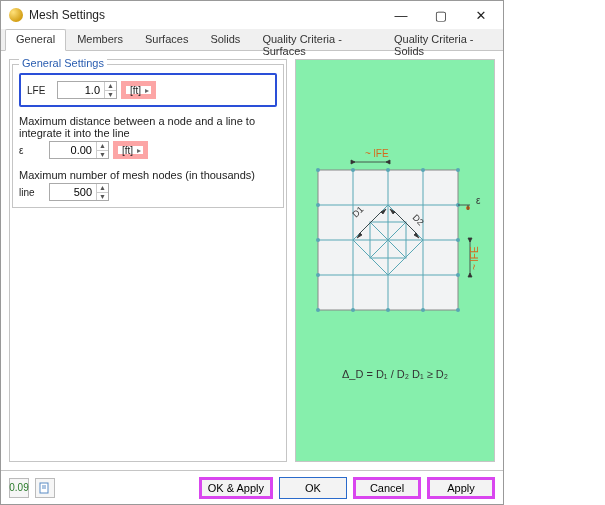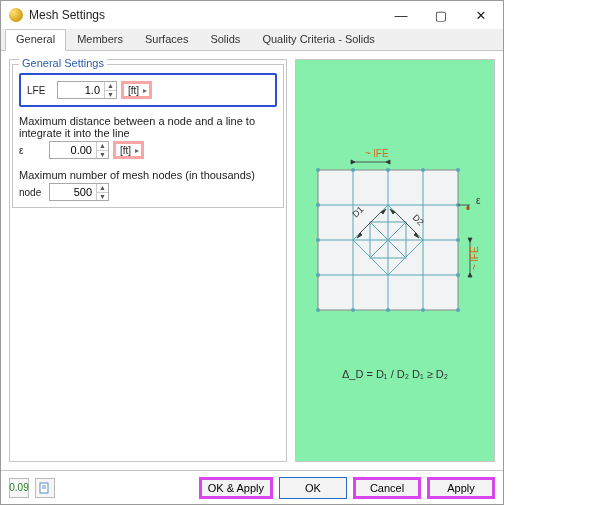--- a/index.html
+++ b/index.html
@@ -20,21 +20,21 @@
   .groupbox > .legend { position: absolute; top: -8px; left: 6px; background: #fff; padding: 0 3px; color: #2a5db0; font-size: 11px; }
   .highlightbox { border: 2px solid #2a4fd8; padding: 4px 6px 6px; border-radius: 2px; margin-bottom: 8px; }
   .row { display: flex; align-items: center; gap: 4px; margin-top: 2px; }
   .lbl { font-size: 11px; color: #222; }
   .sym { font-size: 10px; width: 26px; }
   .numfield { display: inline-flex; align-items: center; border: 1px solid #aaa; height: 18px; background: #fff; }
   .numfield input { border: none; outline: none; width: 46px; text-align: right; padding: 0 4px; font-size: 11px; height: 16px; }
   .spin { width: 12px; display: flex; flex-direction: column; }
   .spin div { height: 8px; font-size: 7px; line-height: 7px; text-align: center; color: #555; border-left: 1px solid #ccc; }
   .spin div + div { border-top: 1px solid #ccc; }
-  .unit-combo { border: 3px solid #fca5a5; height: 18px; display: inline-flex; align-items: center; padding: 0 10px 0 4px; font-size: 10px; position: relative; background: #fff; min-width: 26px; }
+  .unit-combo { border: 5px solid #fca5a5; height: 18px; display: inline-flex; align-items: center; padding: 0 10px 0 4px; font-size: 10px; position: relative; background: #fff; min-width: 26px; }
   .unit-combo::after { content: "▸"; position: absolute; right: 2px; font-size: 8px; color: #666; }
   .footer { height: 34px; border-top: 1px solid #c5c5c5; display: flex; align-items: center; padding: 0 8px; gap: 6px; }
   .footer .spacer { flex: 1; }
   .btn { min-width: 68px; height: 22px; border: 3px solid #d946ef; background: #f3f3f3; font-size: 11px; cursor: default; }
   .btn.primary { border: 1.5px solid #2a6acb; }
   .footicon { width: 20px; height: 20px; border: 1px solid #bbb; background: #f6f6f6; display: flex; align-items: center; justify-content: center; font-size: 10px; color: #2a7a2a; }
   .diagram { padding: 4px; text-align: center; }
   .formula { margin-top: 14px; font-size: 11px; color: #333; text-align: center; }
 </style>
 </head>
@@ -50,20 +50,21 @@
       <div class="winbtn">▢</div>
       <div class="winbtn">✕</div>
     </div>
   </div>
 
   <div class="tabstrip">
     <div class="tab active">General</div>
     <div class="tab">Members</div>
     <div class="tab">Surfaces</div>
     <div class="tab">Solids</div>
+    <div class="tab">Quality Criteria - Surfaces</div>
     <div class="tab">Quality Criteria - Solids</div>
   </div>
 
   <div class="workarea">
 
     <div class="leftpane">
       <div class="groupbox">
         <span class="legend">General Settings</span>
 
         <div class="highlightbox">
@@ -88,21 +89,21 @@
             <span class="spin">
                 <div>▲</div>
                 <div>▼</div>
               </span>
           </span>
           <span class="unit-combo">[ft]</span>
         </div>
 
         <div class="lbl" style="margin-top:10px">Maximum number of mesh nodes (in thousands)</div>
         <div class="row">
-          <span class="sym">node</span>
+          <span class="sym">line</span>
           <span class="numfield">
             <input value="500" style="">
             <span class="spin">
                 <div>▲</div>
                 <div>▼</div>
               </span>
           </span>
         </div>
 
       </div>

